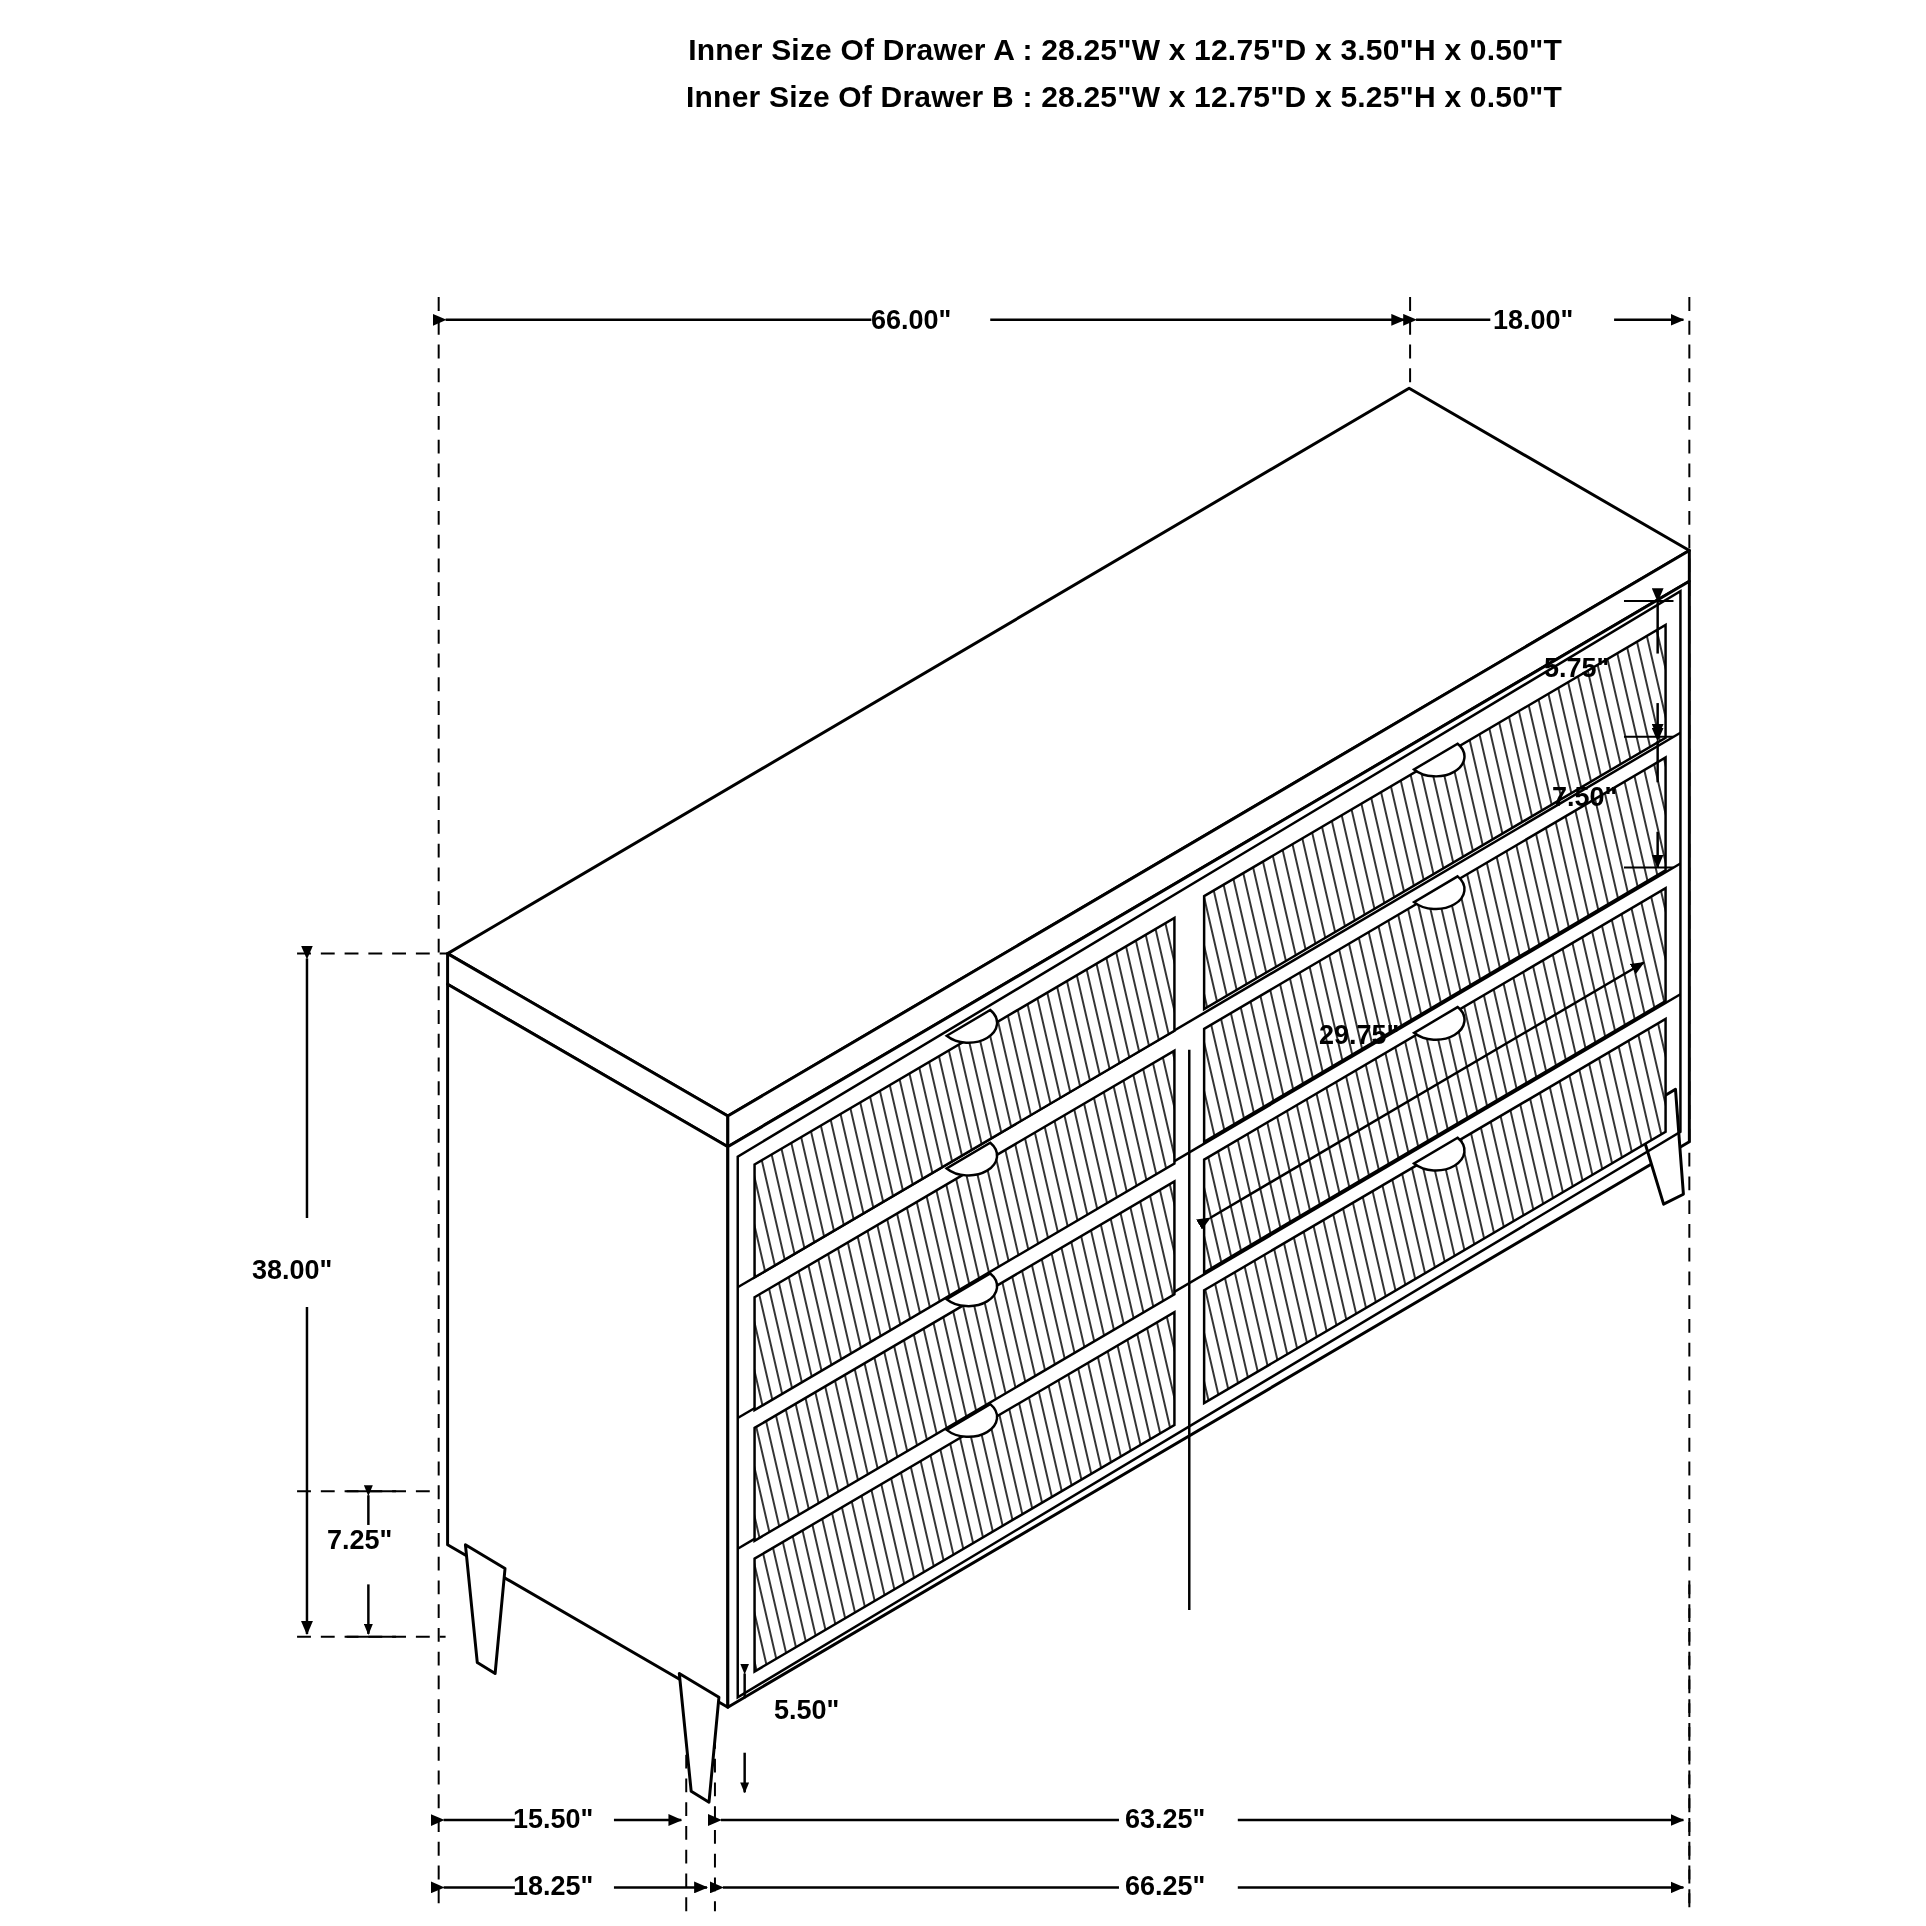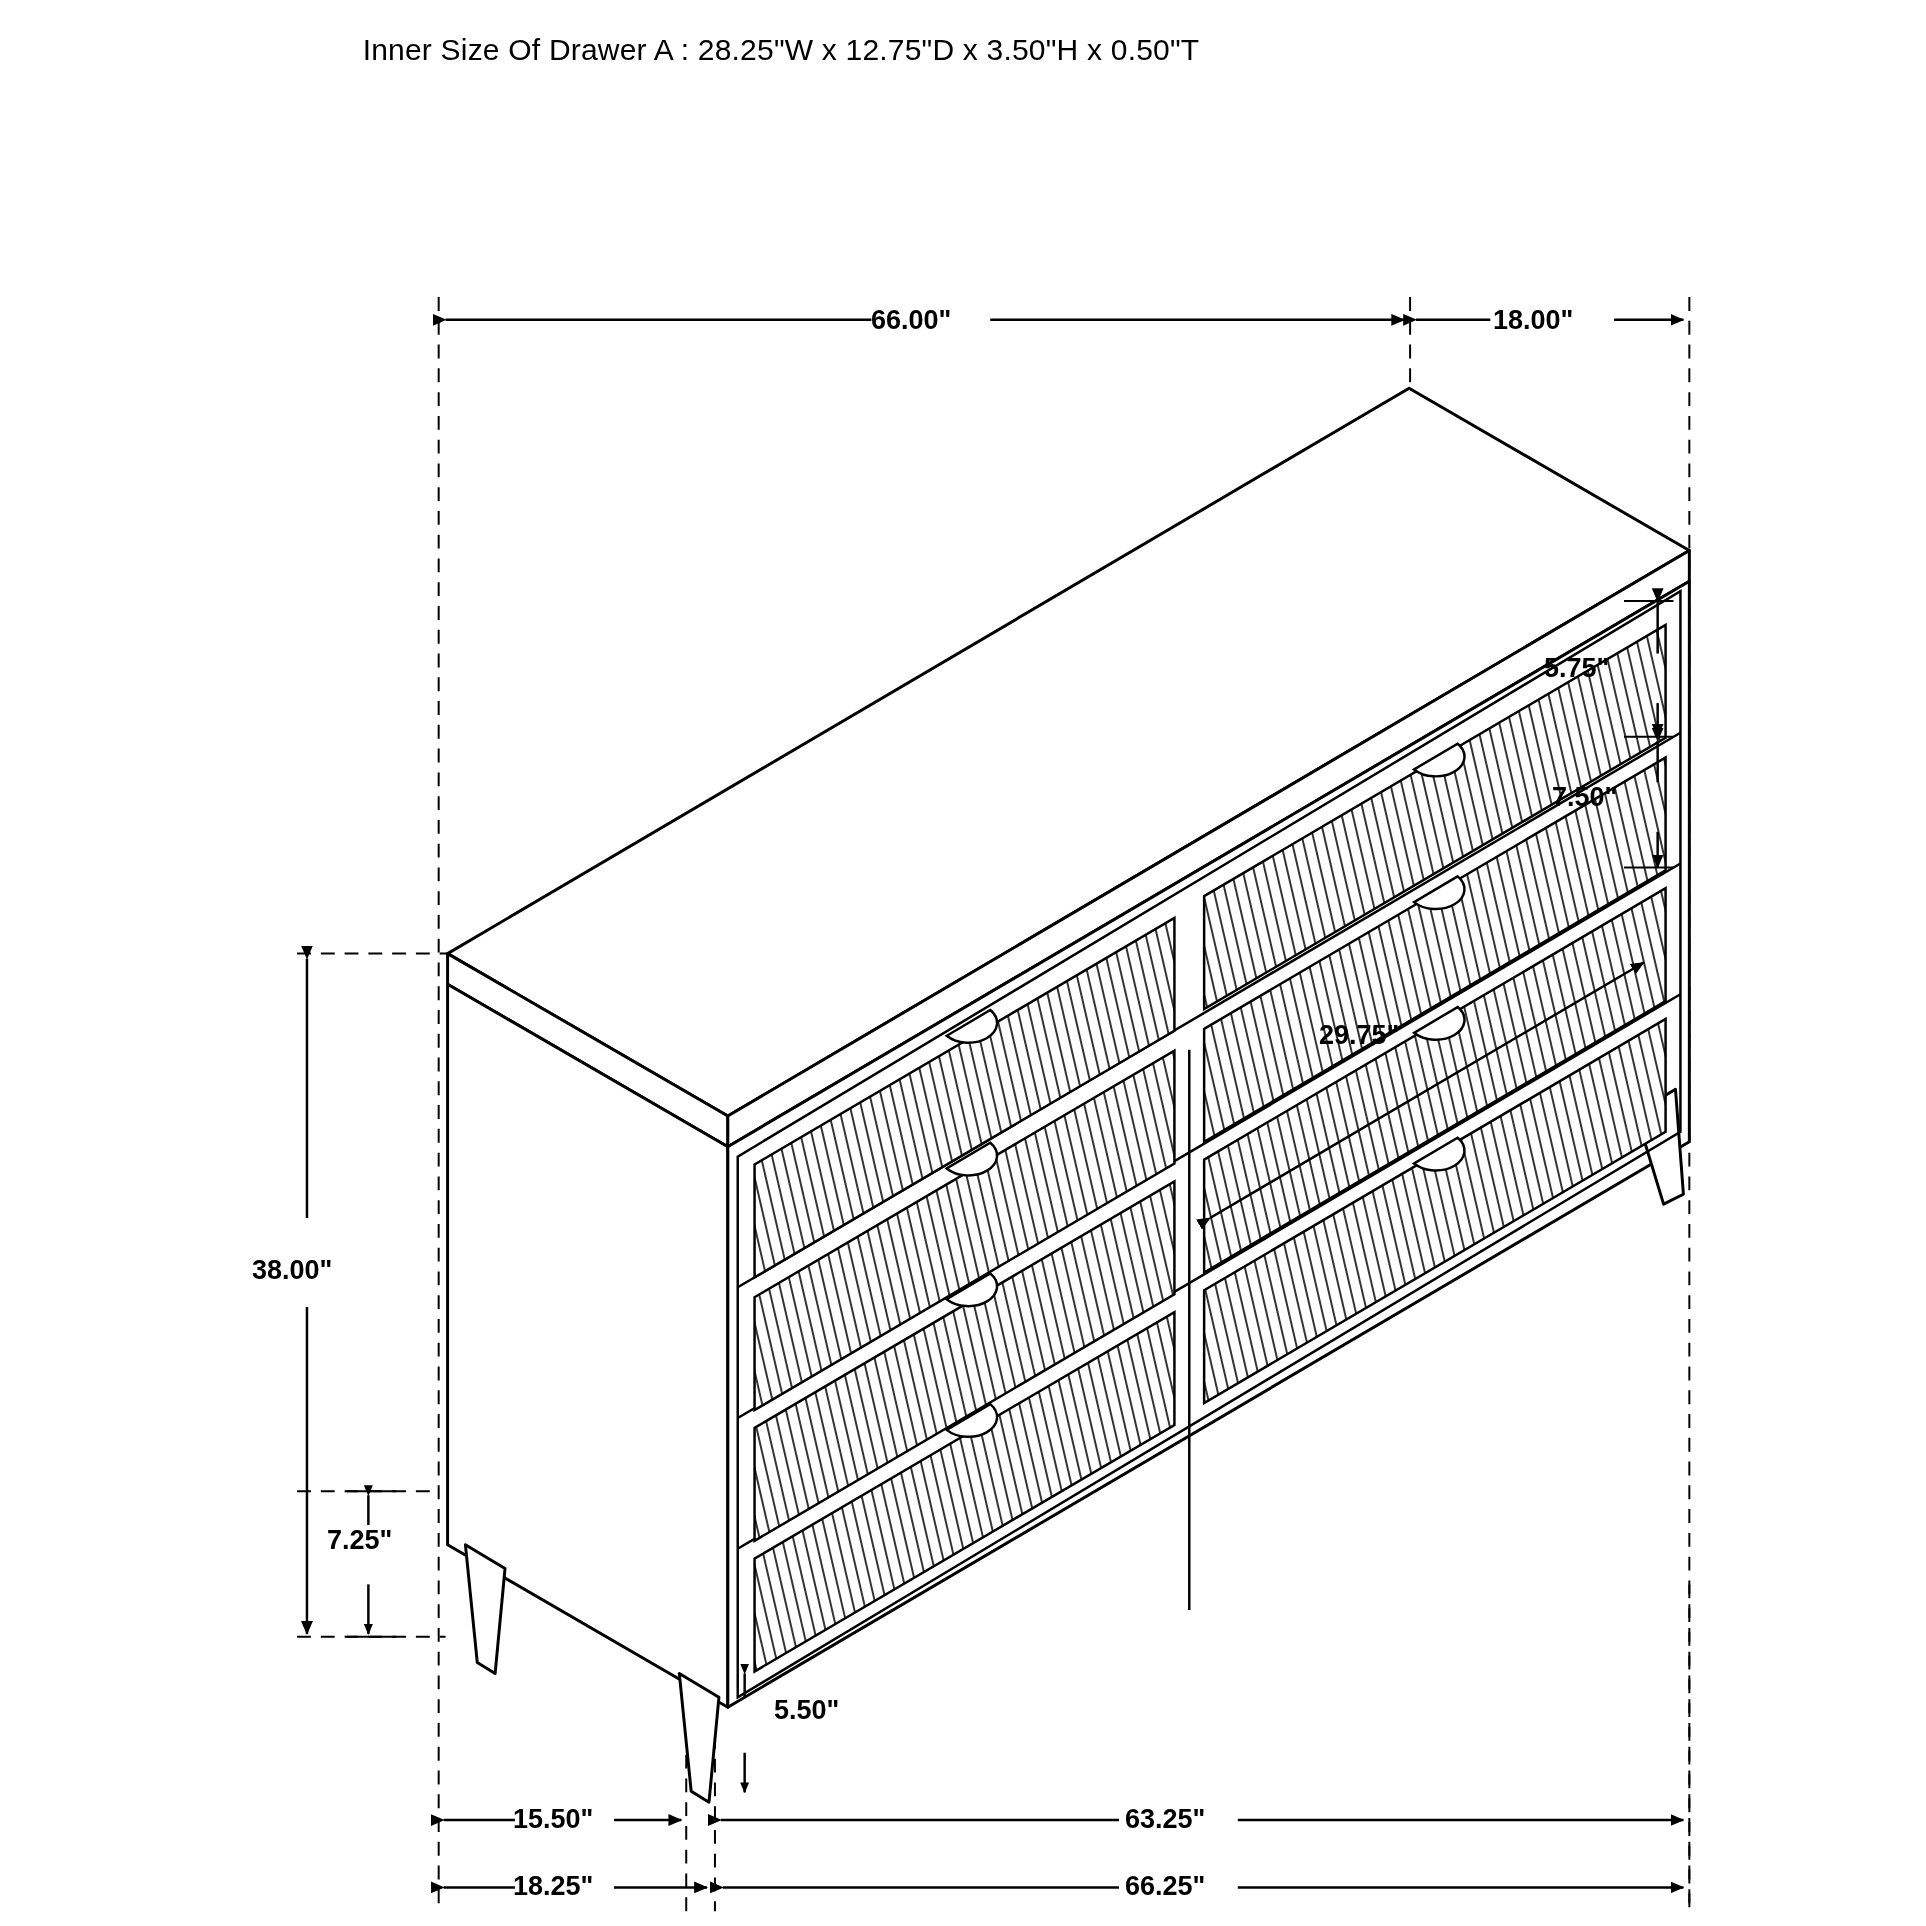--- a/index.html
+++ b/index.html
@@ -1,29 +1,30 @@
 <!DOCTYPE html>
 <html><head>
 <meta charset="utf-8">
 <style>
   html,body{margin:0;padding:0;background:#ffffff;}
   body{width:1927px;height:1927px;font-family:"Liberation Sans",sans-serif;color:#000;}
   #stage{position:relative;width:1927px;height:1927px;overflow:hidden;}
-  .hdr{position:absolute;left:0;width:1562px;text-align:center;font-weight:normal;font-size:30px;letter-spacing:0.2px;}
+  .hdr{position:absolute;left:0;width:1562px;text-align:right;font-weight:bold;font-size:30px;letter-spacing:0.2px;}
   .hdr1{top:33px;}
   .hdr2{top:80px;}
   .dimlabel{position:absolute;font-weight:bold;font-size:27px;white-space:nowrap;}
   svg{position:absolute;left:0;top:0;}
 </style>
 </head>
 <body>
 
 <div id="stage">
 
   <div class="hdr hdr1">Inner Size Of Drawer A : 28.25"W x 12.75"D x 3.50"H x 0.50"T</div>
+  <div class="hdr hdr2">Inner Size Of Drawer B : 28.25"W x 12.75"D x 5.25"H x 0.50"T</div>
 
   <svg width="1927" height="1927" viewBox="0 0 1946 1946">
     <defs>
       <marker id="ah" markerWidth="14" markerHeight="12" refX="13" refY="6" orient="auto" markerUnits="userSpaceOnUse">
         <path d="M0,0 L14,6 L0,12 z" fill="#000"></path>
       </marker>
       <marker id="ahs" markerWidth="11" markerHeight="9" refX="10" refY="4.5" orient="auto" markerUnits="userSpaceOnUse">
         <path d="M0,0 L11,4.5 L0,9 z" fill="#000"></path>
       </marker>
       <pattern id="flute" width="11" height="10" patternUnits="userSpaceOnUse" patternTransform="rotate(-13)">

